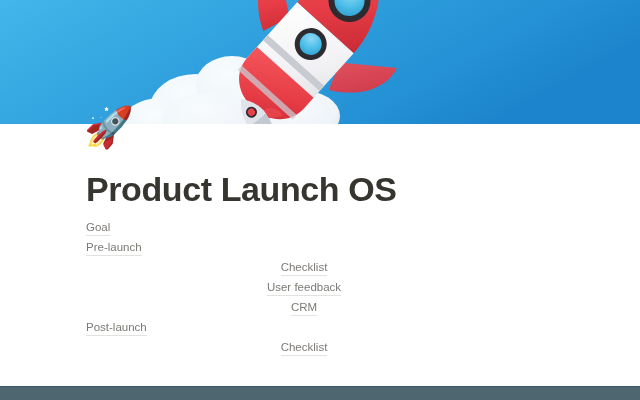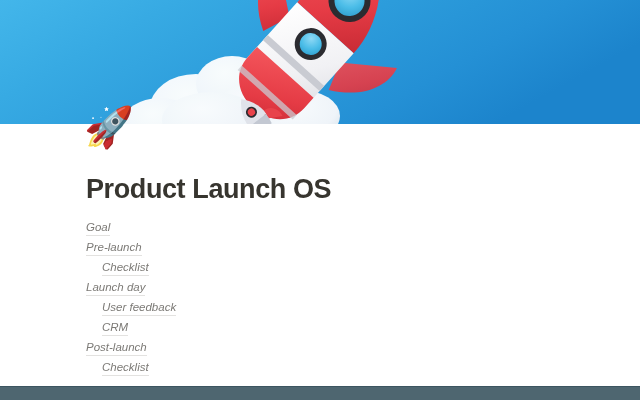--- a/index.html
+++ b/index.html
@@ -52,51 +52,50 @@
     z-index: 5;
     user-select: none;
   }
 
   
   .page-title {
     position: absolute;
     left: 86px;
     top: 172px;
     margin: 0;
-    font-size: 27px;
+    font-size: 34px;
     line-height: 34px;
     font-weight: bold;
     letter-spacing: -0.4px;
     color: #37352F;
   }
 
   
   .outline {
     position: absolute;
     left: 86px;
     top: 218px;
     width: 420px;
   }
   .outline-row {
     height: 20px;
     display: flex;
     align-items: center;
-    font-style: italic;
   }
   .outline-link {
     font-size: 11.5px;
     line-height: 14px;
     color: #7C7A76;
     border-bottom: 1px solid #E3E2E0;
     padding-bottom: 1px;
     white-space: nowrap;
     cursor: pointer;
   }
   .outline-row.level-1 { padding-left: 0; }
-  .outline-row.level-2 { padding-left: 16px; }
+  .outline-row.level-2 { padding-left: 16px; justify-content: center; }
 
   
   .bottom-bar {
     position: absolute;
     left: 0;
     top: 386px;
     width: 640px;
     height: 14px;
     background: #4E6670;
     border-top: 1px solid #3C5560;
@@ -191,23 +190,20 @@
 <div class="outline">
   <div class="outline-row level-1">
     <span class="outline-link">Goal</span>
   </div>
   <div class="outline-row level-1">
     <span class="outline-link">Pre-launch</span>
   </div>
   <div class="outline-row level-2">
     <span class="outline-link">Checklist</span>
   </div>
-  <div class="outline-row level-1">
-    <span class="outline-link">Launch day</span>
-  </div>
   <div class="outline-row level-2">
     <span class="outline-link">User feedback</span>
   </div>
   <div class="outline-row level-2">
     <span class="outline-link">CRM</span>
   </div>
   <div class="outline-row level-1">
     <span class="outline-link">Post-launch</span>
   </div>
   <div class="outline-row level-2">

